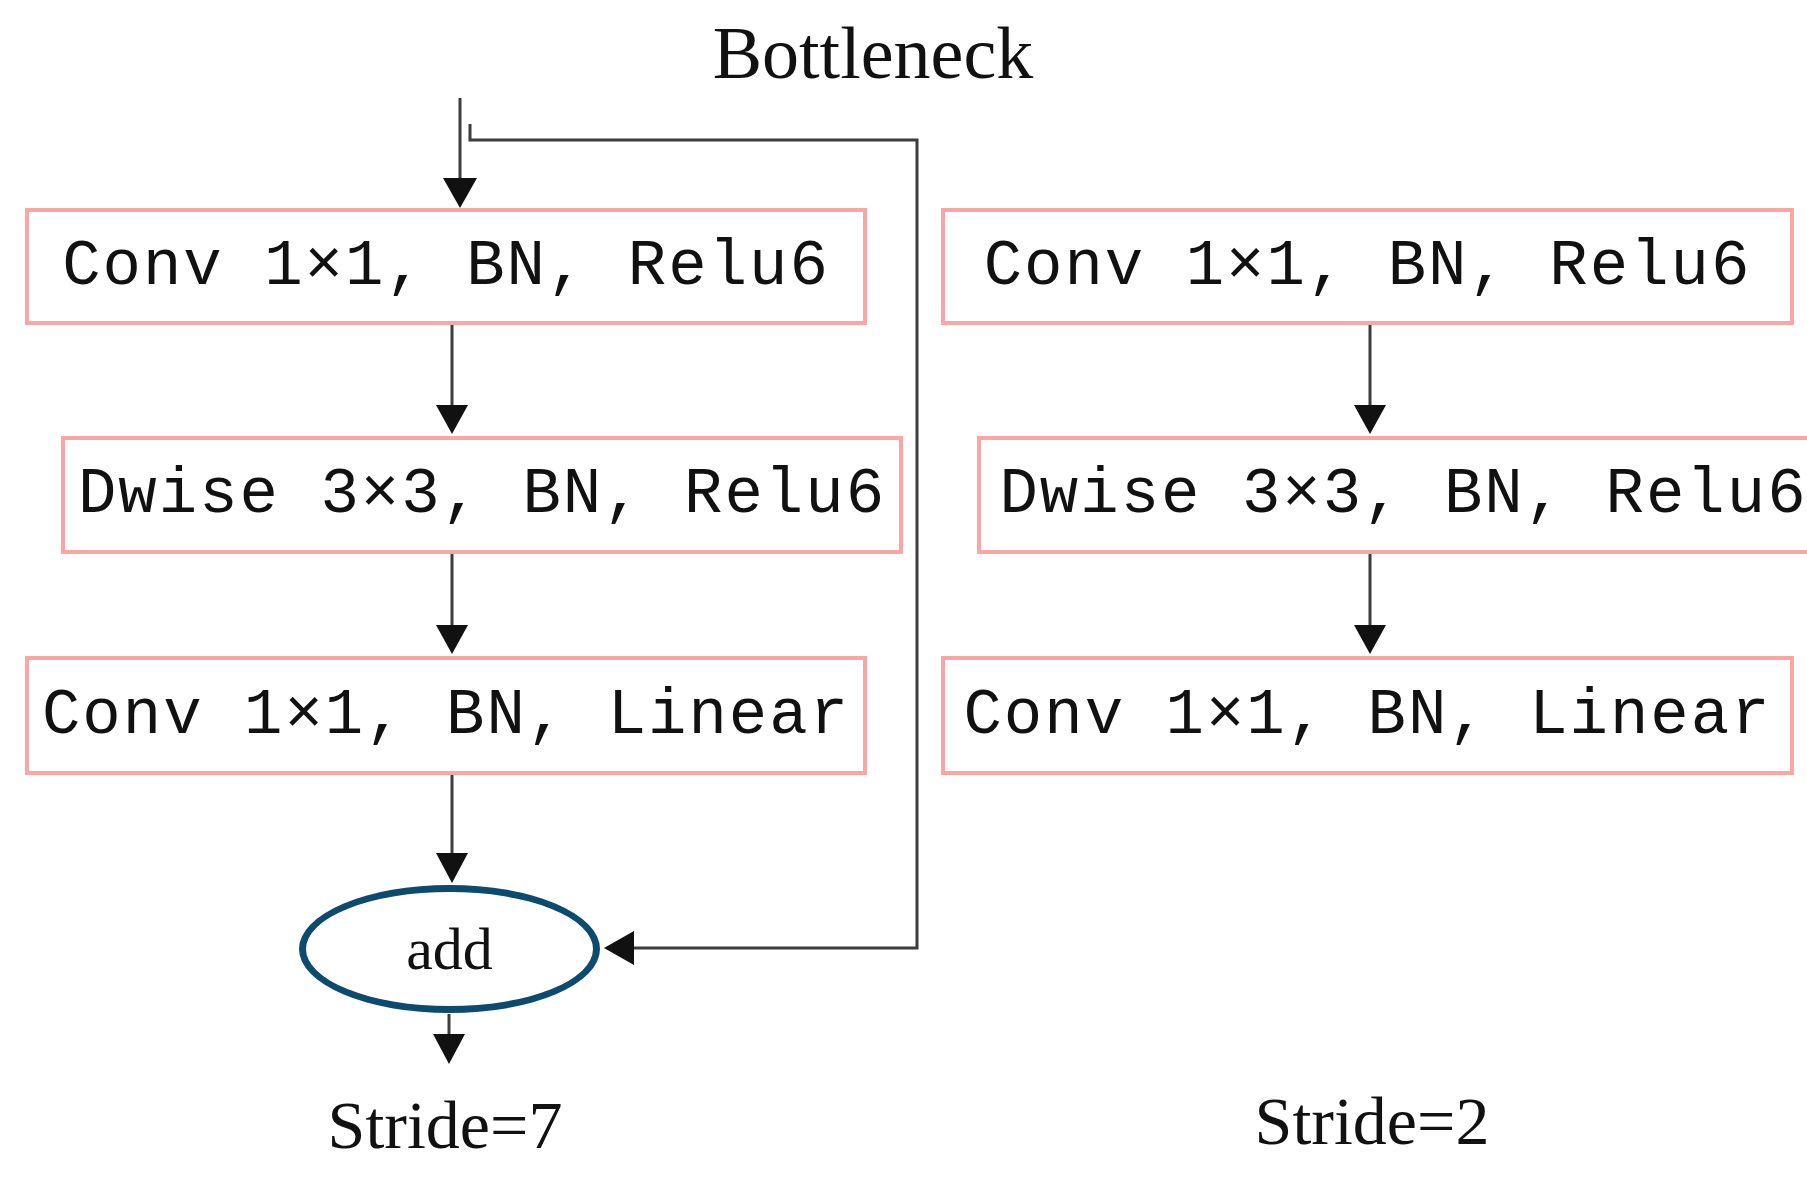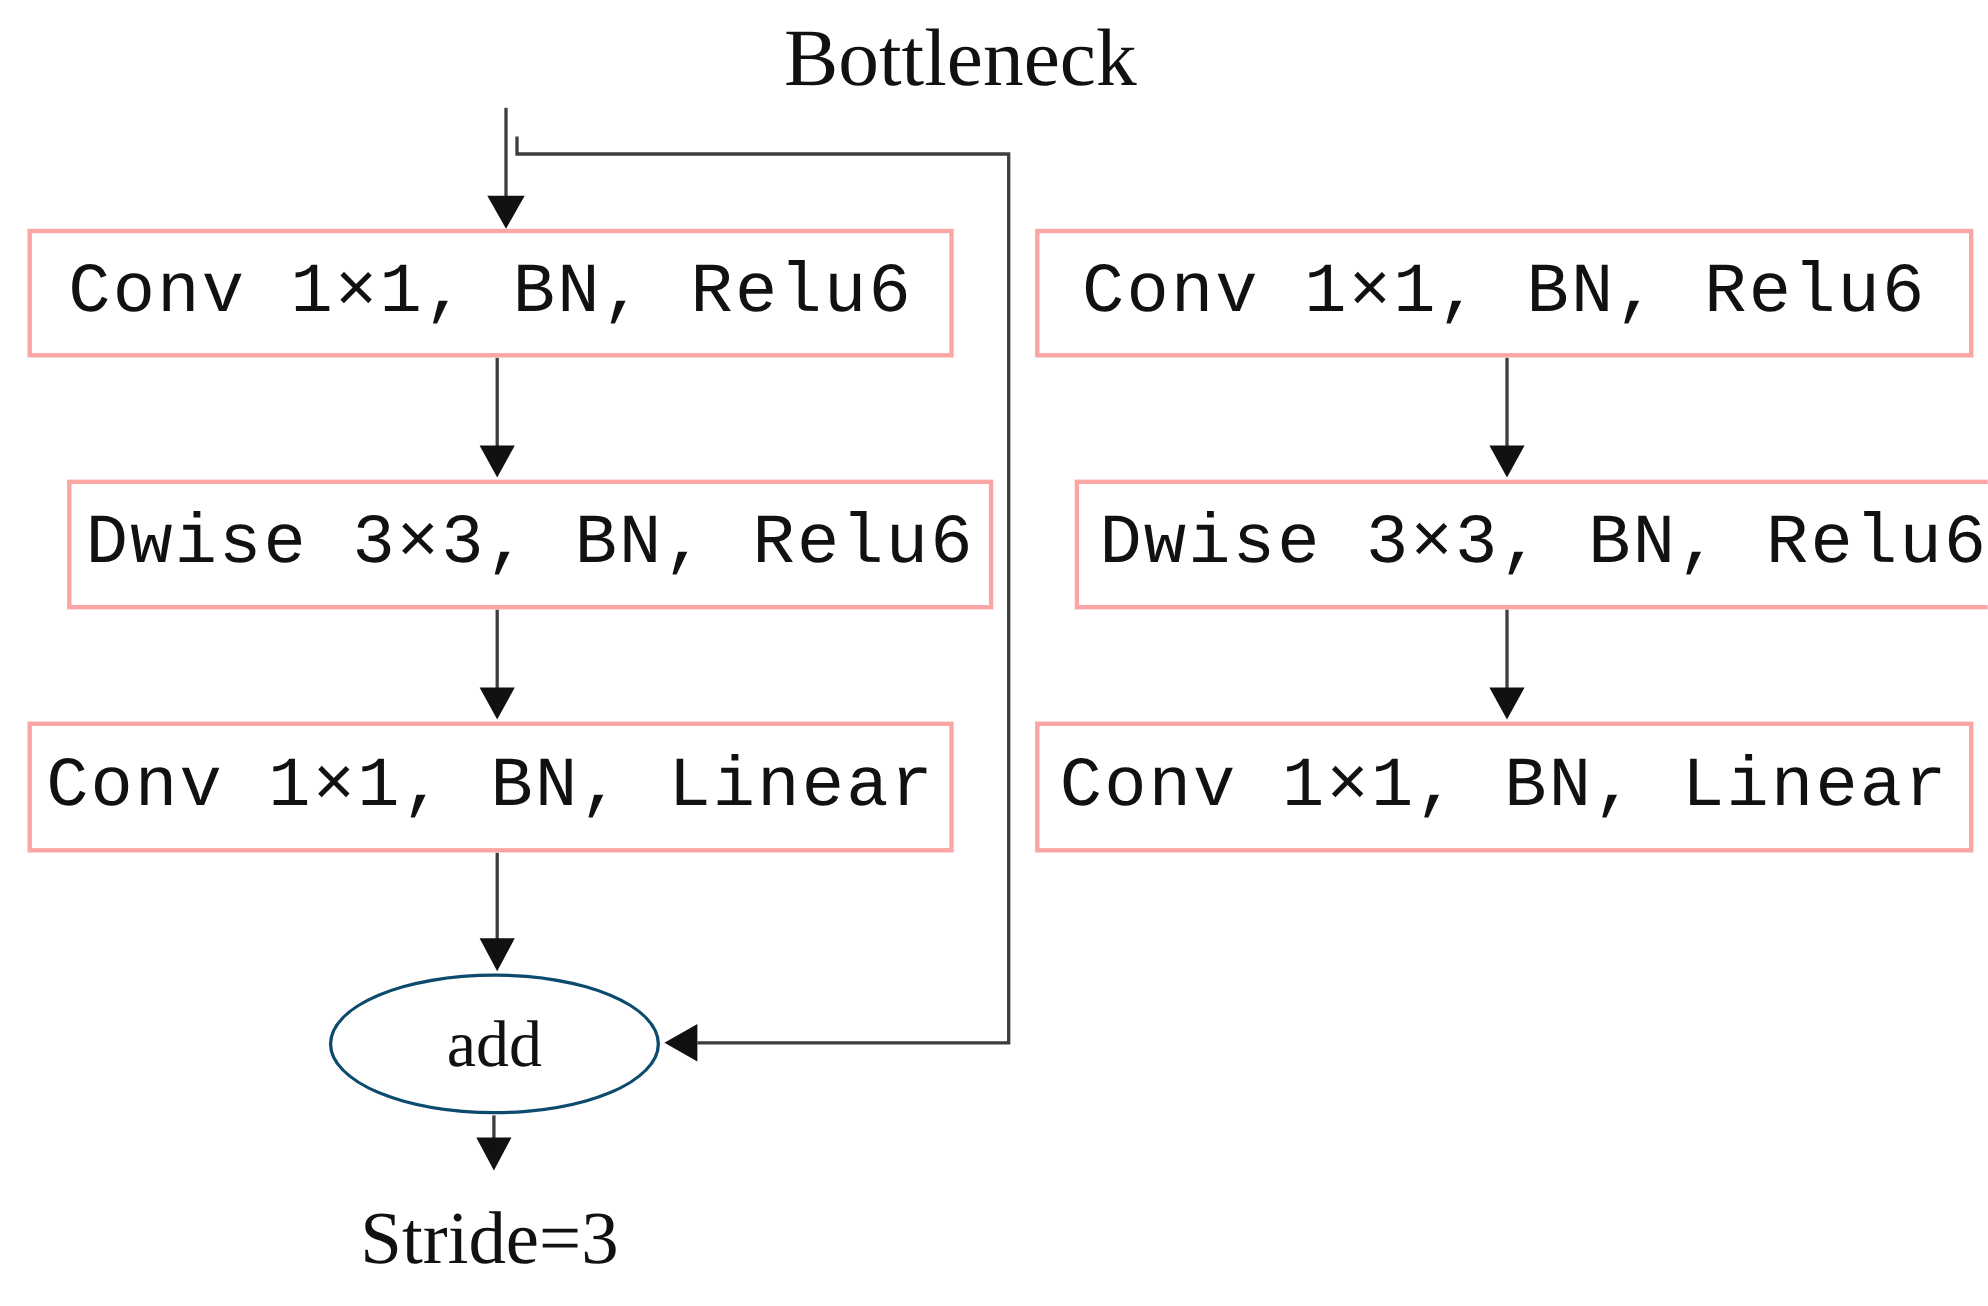--- a/index.html
+++ b/index.html
@@ -53,21 +53,21 @@
   .row-1 { top: 208px; height: 117px; }
   .row-2 { top: 436px; height: 118px; margin-left: 36px; }
   .row-3 { top: 656px; height: 119px; }
   .add-ellipse {
     position: absolute;
     box-sizing: border-box;
     left: 299px;
     top: 885px;
     width: 301px;
     height: 128px;
-    border: 3px solid #0c4a6e;
+    border: 7px solid #0c4a6e;
     border-radius: 50%;
     background: #ffffff;
     display: flex;
     align-items: center;
     justify-content: center;
     font-size: 60px;
   }
   .caption {
     position: absolute;
     width: 420px;
@@ -130,19 +130,20 @@
       <polygon points="1354,625 1386,625 1370,654"></polygon>
     </g>
   </svg>
 
   <div class="title">Bottleneck</div>
 
   <div class="node-box col-left row-1">Conv 1×1, BN, Relu6</div>
   <div class="node-box col-left row-2">Dwise 3×3, BN, Relu6</div>
   <div class="node-box col-left row-3">Conv 1×1, BN, Linear</div>
   <div class="add-ellipse">add</div>
-  <div class="caption caption-left">Stride=3</div>
+  <div class="caption caption-left">Stride=7</div>
 
   <div class="node-box col-right row-1">Conv 1×1, BN, Relu6</div>
   <div class="node-box col-right row-2">Dwise 3×3, BN, Relu6</div>
   <div class="node-box col-right row-3">Conv 1×1, BN, Linear</div>
+  <div class="caption caption-right">Stride=2</div>
 
 </div>
 
 </body></html>

